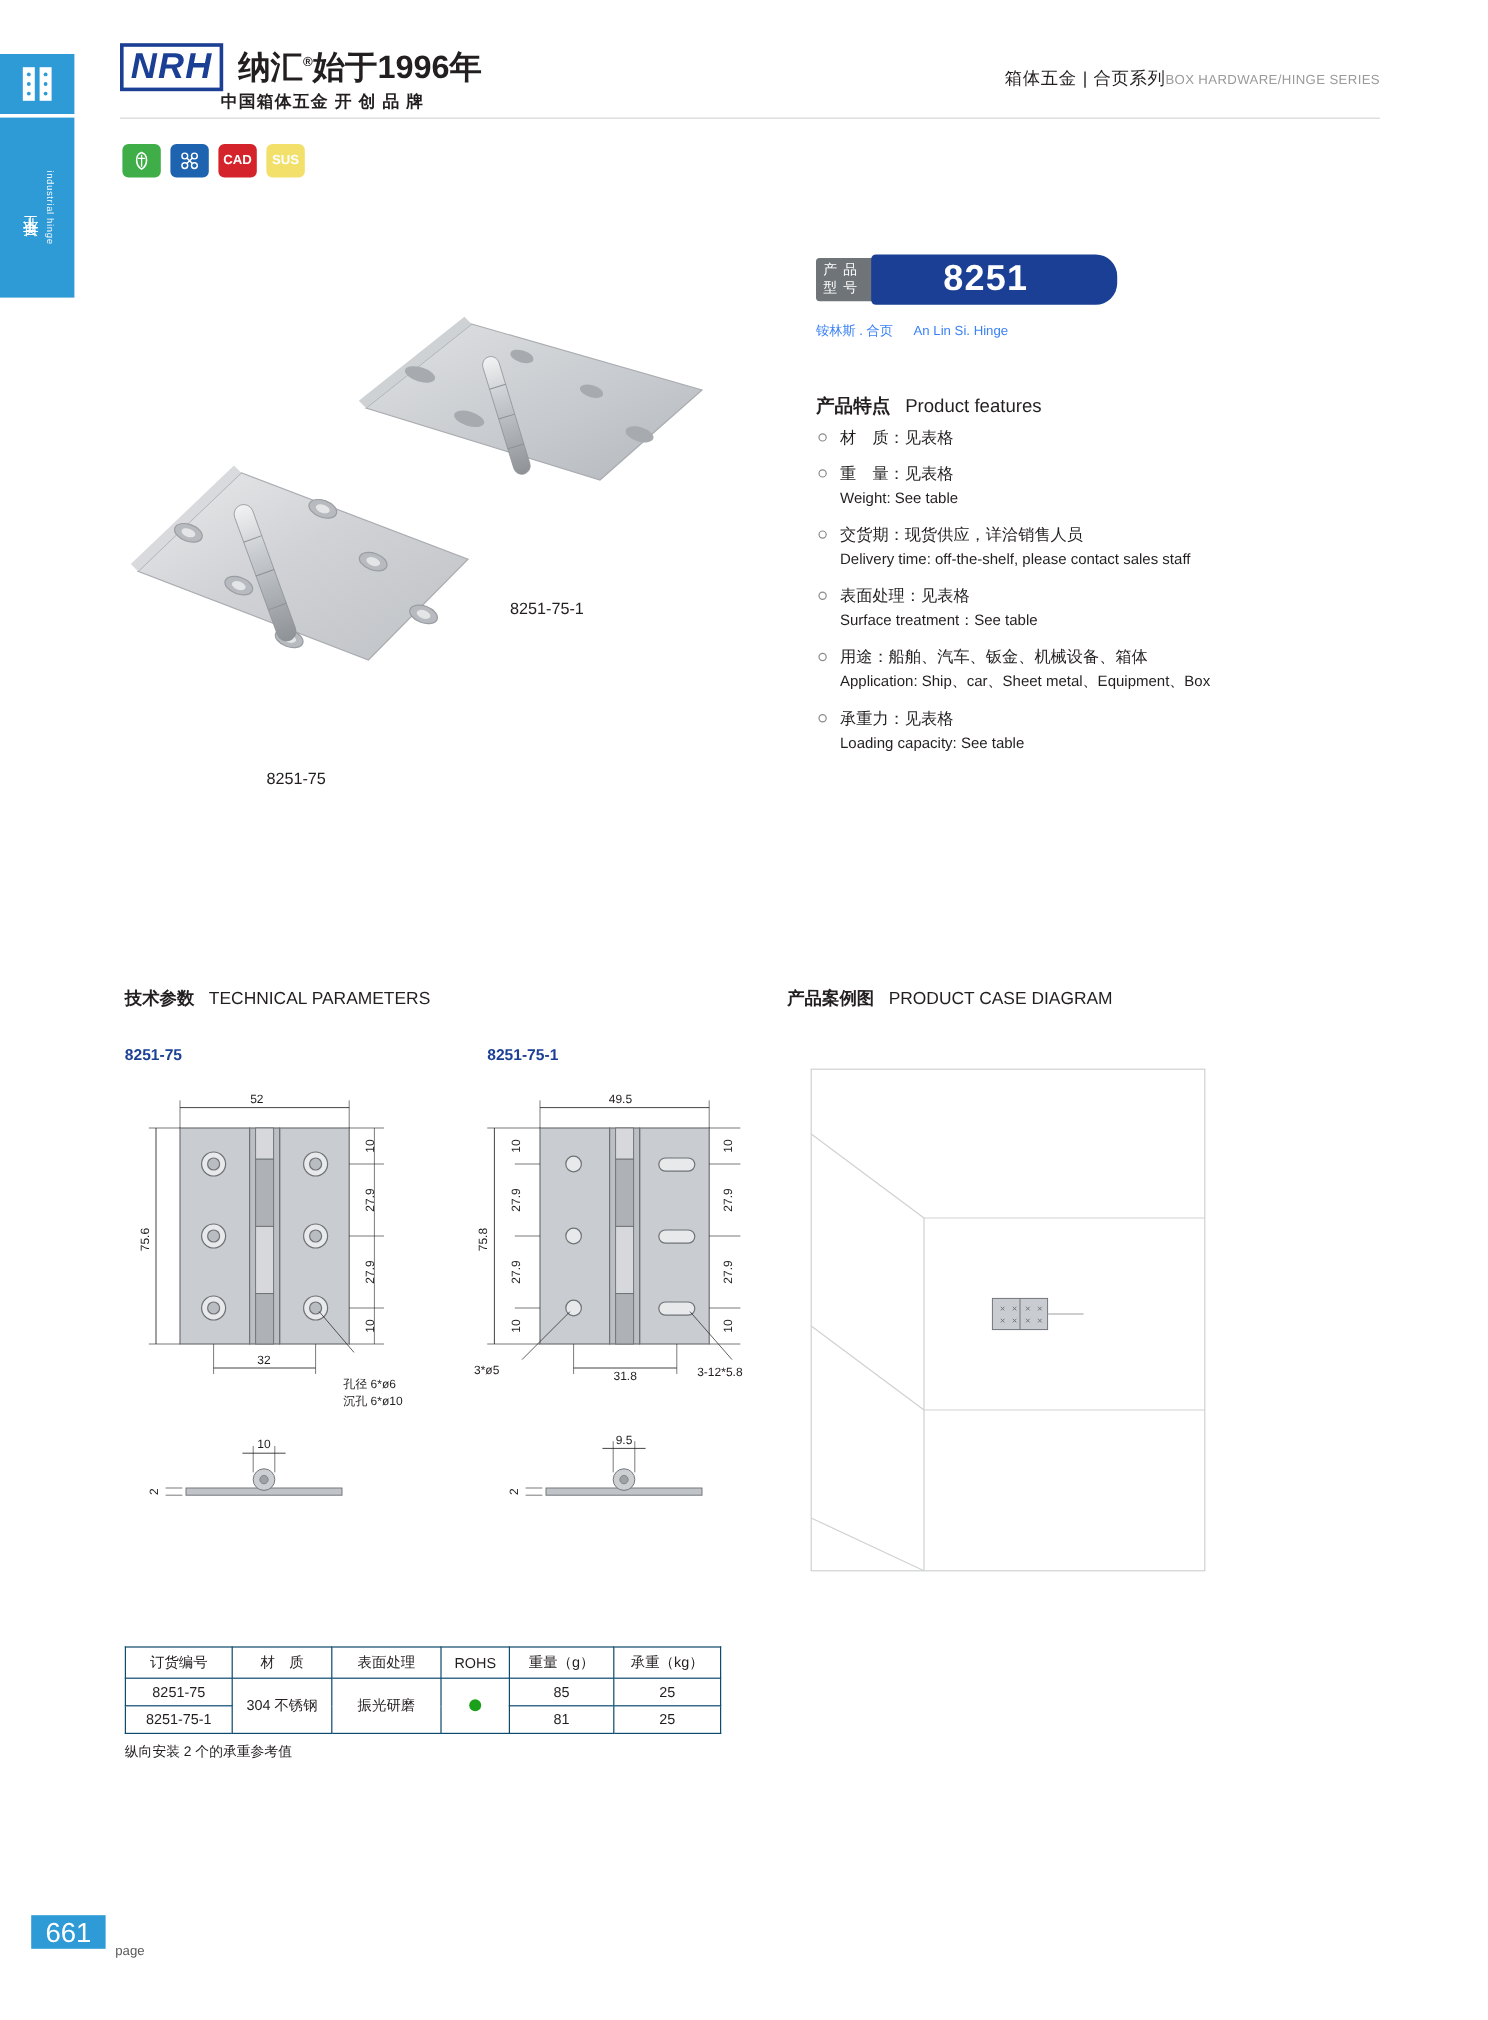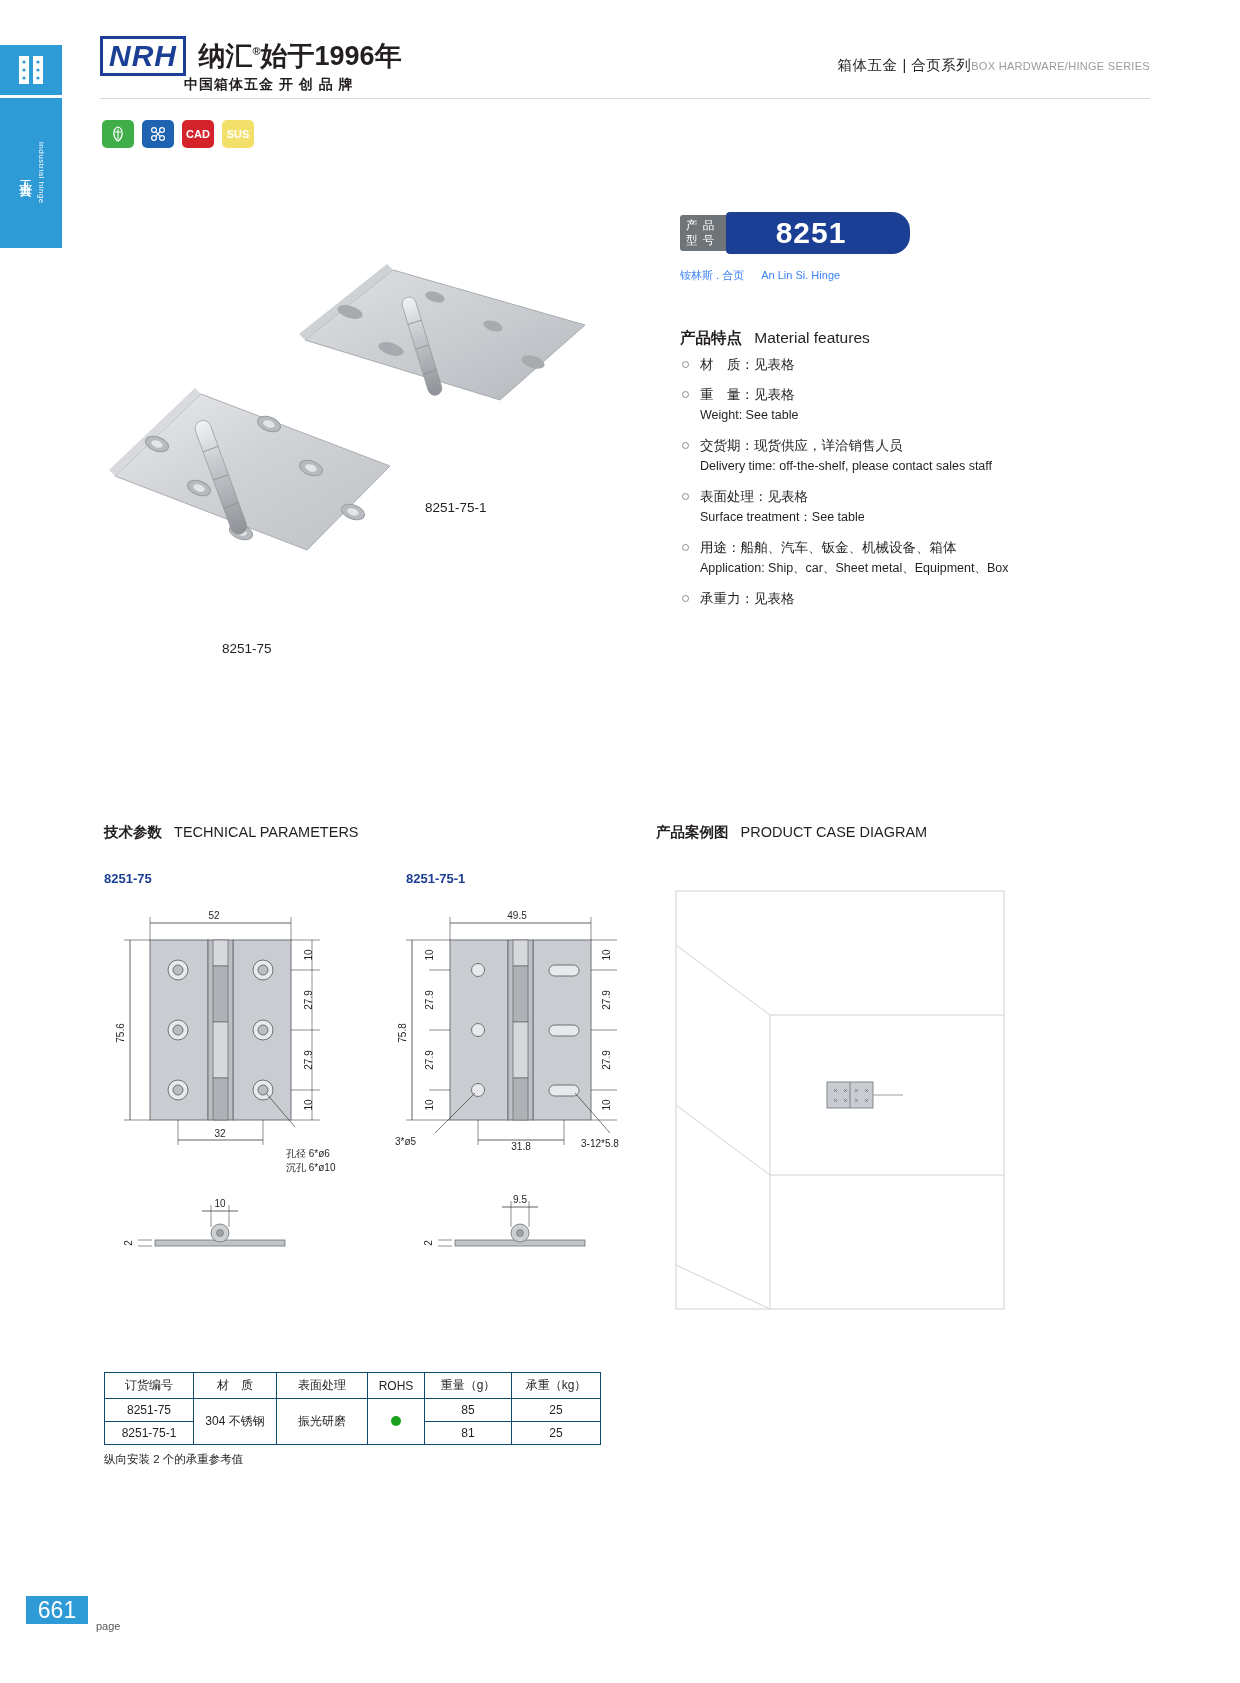--- a/index.html
+++ b/index.html
@@ -71,21 +71,21 @@
   .badge svg { display:block; }
 
   
   .model-wrap { position:absolute; left:680px; top:212px; width:260px; height:42px;}
   .model-tag {
     position:absolute; left:0; top:3px; width:52px; height:36px; background:#6e7478;
     border-radius:3px 0 0 3px; color:#fff; font-size:11.5px; line-height:15px;
     padding:3px 0 0 6px; box-sizing:border-box; letter-spacing:1px;
   }
   .model-blue {
-    position:absolute; left:46px; top:0; width:184px; height:42px; background:#1b3f94;
+    position:absolute; left:46px; top:0; width:205px; height:42px; background:#1b3f94;
     border-radius:4px 18px 18px 4px;
     color:#fff; font-size:30px; font-weight:bold; letter-spacing:1px;
     display:flex; align-items:center; justify-content:center; padding-right:14px;
     box-sizing:border-box;
   }
   .model-name {
     position:absolute; left:680px; top:268px; font-size:11px; color:#3b82f6;
   }
   .model-name .en { margin-left:14px; }
 
@@ -203,21 +203,21 @@
   </div>
   <div class="model-blue">8251</div>
 </div>
 <div class="model-name">
   <span>铵林斯 . 合页</span>
   <span class="en">An Lin Si. Hinge</span>
 </div>
 
 <div class="feat-title">
   <span class="cn">产品特点</span>
-  <span class="en">Material features</span>
+  <span class="en">Product features</span>
 </div>
 <div class="feat-list">
   <div class="feat-item">
     <span class="dot"></span>
     <div class="feat-cn">材　质：见表格</div>
   </div>
   <div class="feat-item">
     <span class="dot"></span>
     <div class="feat-cn">重　量：见表格</div>
     <div class="feat-en">Weight: See table</div>
@@ -233,20 +233,21 @@
     <div class="feat-en">Surface treatment：See table</div>
   </div>
   <div class="feat-item">
     <span class="dot"></span>
     <div class="feat-cn">用途：船舶、汽车、钣金、机械设备、箱体</div>
     <div class="feat-en">Application: Ship、car、Sheet metal、Equipment、Box</div>
   </div>
   <div class="feat-item">
     <span class="dot"></span>
     <div class="feat-cn">承重力：见表格</div>
+    <div class="feat-en">Loading capacity: See table</div>
   </div>
 </div>
 
 <div class="photo-area">
   <svg width="540" height="400" viewBox="0 0 540 400">
     <defs>
       <linearGradient id="plate" x1="0" y1="0" x2="1" y2="1">
         <stop offset="0%" stop-color="#e9eaec"></stop>
         <stop offset="45%" stop-color="#d0d2d5"></stop>
         <stop offset="100%" stop-color="#bfc2c6"></stop>

